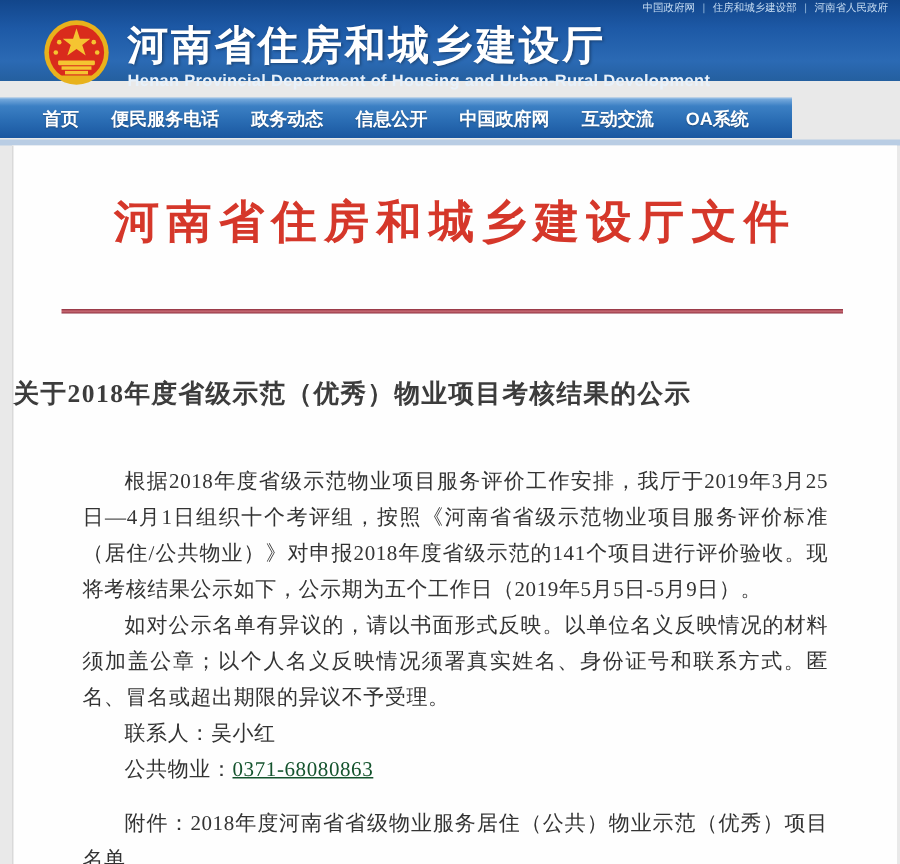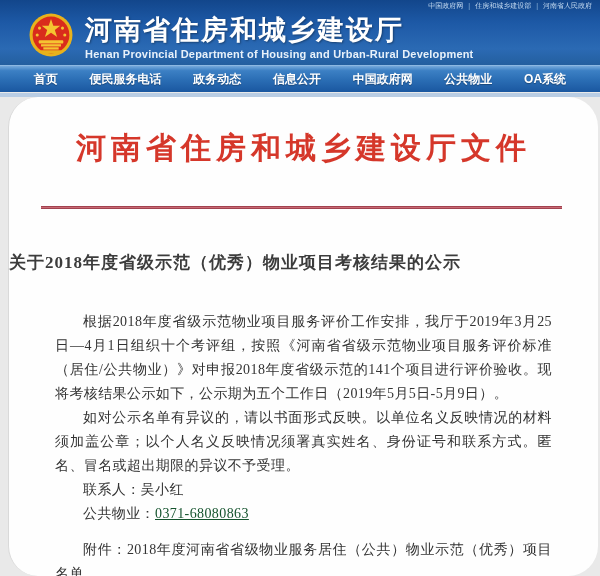--- a/index.html
+++ b/index.html
@@ -5,21 +5,21 @@
   * { margin: 0; padding: 0; box-sizing: border-box; }
   html, body { width: 600px; height: 576px; overflow: hidden; }
   body {
     font-family: "Liberation Sans", "DejaVu Sans", sans-serif;
     background: #e9e9e9;
     position: relative;
   }
 
   
   .site-header {
-    position: absolute; top: 0; left: 0; width: 600px; height: 65px;
+    position: absolute; top: 0; left: 0; width: 600px; height: 54px;
     background: linear-gradient(180deg, #12468b 0%, #1d59a6 35%, #2b6ab4 75%, #245f9f 100%);
   }
   .top-links {
     position: absolute; top: 1px; right: 8px;
     font-size: 7px; color: #c6dcf2; display: flex; align-items: center; gap: 5px;
     height: 10px; line-height: 10px;
   }
   .top-links a { color: #c6dcf2; text-decoration: none; cursor: pointer; }
   .top-links .sep { color: #8fb4d9; }
   .brand {
@@ -34,21 +34,21 @@
     font-family: "Liberation Sans", sans-serif;
     text-shadow: 1px 1px 2px rgba(0,0,0,0.35);
   }
   .site-subtitle {
     color: #e8f1fa; font-size: 11px; font-weight: bold;
     margin-top: 3px; letter-spacing: 0.2px;
   }
 
   
   .main-nav {
-    position: absolute; top: 65px; left: 0; width: 600px; height: 27px;
+    position: absolute; top: 65px; left: 0; width: 528px; height: 27px;
     background: linear-gradient(180deg, #76a9dc 0%, #3c80c4 18%, #2a6db4 55%, #1a57a0 100%);
     border-top: 1px solid #8db8e2;
     display: flex; justify-content: space-around; align-items: center;
     padding: 0 18px;
   }
   .main-nav a {
     color: #ffffff; font-size: 12px; font-weight: bold;
     text-decoration: none; cursor: pointer; white-space: nowrap;
     text-shadow: 0 1px 1px rgba(0,0,0,0.3);
   }
@@ -57,21 +57,20 @@
     background: #b9cde4;
   }
 
   
   .doc-page {
     position: absolute; top: 97px; left: 8px; width: 590px; height: 479px;
     background: #fefefe;
     border-left: 1px solid #d9d9d9;
     font-family: "Liberation Serif", "DejaVu Serif", serif;
     color: #3a3a3a;
-    border-radius: 30px;
   }
   .red-banner {
     margin-top: 31px;
     text-align: center;
     color: #d5372a;
     font-size: 30px; font-weight: bold;
     letter-spacing: 5px;
     font-family: "Liberation Serif", "DejaVu Serif", serif;
   }
   .red-rule {
@@ -130,21 +129,21 @@
     </div>
   </div>
 </header>
 
 <nav class="main-nav">
   <a>首页</a>
   <a>便民服务电话</a>
   <a>政务动态</a>
   <a>信息公开</a>
   <a>中国政府网</a>
-  <a>公共物业</a>
+  <a>互动交流</a>
   <a>OA系统</a>
 </nav>
 <div class="nav-under"></div>
 
 <main class="doc-page">
   <h1 class="red-banner">河南省住房和城乡建设厅文件</h1>
   <div class="red-rule"></div>
   <h2 class="doc-title">关于2018年度省级示范（优秀）物业项目考核结果的公示</h2>
   <div class="doc-body">
     <p class="para">根据2018年度省级示范物业项目服务评价工作安排，我厅于2019年3月25日—4月1日组织十个考评组，按照《河南省省级示范物业项目服务评价标准（居住/公共物业）》对申报2018年度省级示范的141个项目进行评价验收。现将考核结果公示如下，公示期为五个工作日（2019年5月5日-5月9日）。</p>

